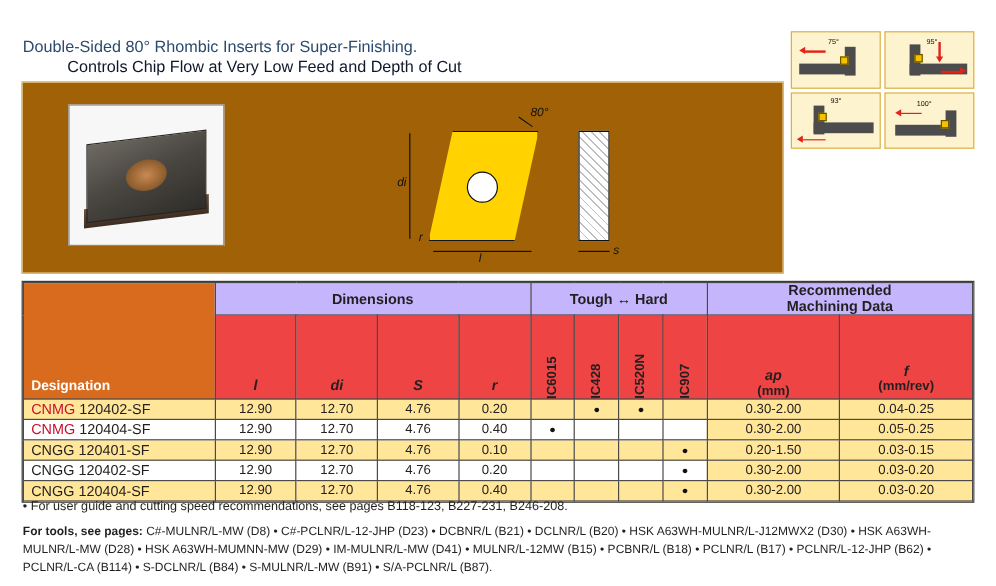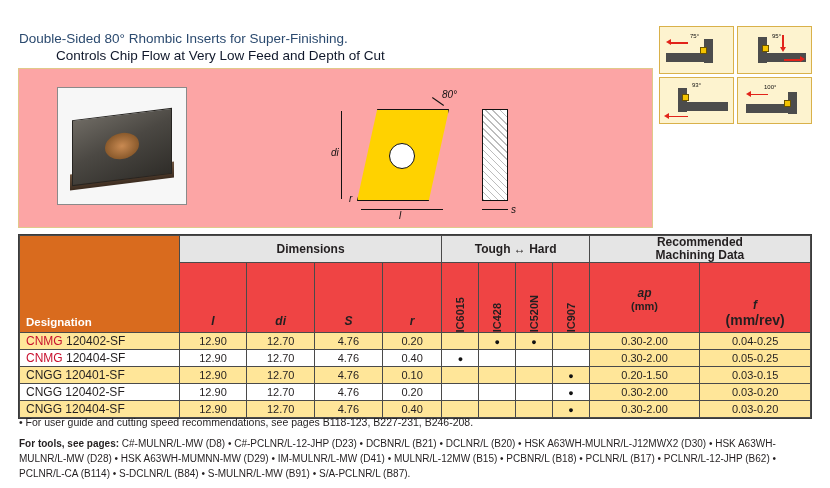--- a/index.html
+++ b/index.html
@@ -64,21 +64,21 @@
   }
   .arrowhead-d {
     position:absolute; width:0;height:0;
     border-left:3px solid transparent; border-right:3px solid transparent;
     border-top:5px solid #e2231a;
   }
 
   
   .figpanel {
     position:absolute; left:18px; top:68px; width:635px; height:160px;
-    background:#fca5a5; border:1px solid #e0c98a;
+    background:#a16207; border:1px solid #e0c98a;
   }
   .photo {
     position:absolute; left:38px; top:18px; width:130px; height:118px;
     background:#f7f7f7; border:1px solid #8a8a8a;
   }
   .photo .insert {
     position:absolute; left:14px; top:26px; width:100px; height:66px;
     background:linear-gradient(160deg,#6e6a63 0%,#4b4843 45%,#2f2d29 100%);
     transform:skewY(-7deg);
     border:1px solid #262421;
@@ -126,21 +126,21 @@
     border-collapse:collapse;
     font-size:11px;
   }
   table { border-collapse:collapse; width:100%; }
   th, td { border:1px solid #4a4a4a; padding:0; }
   .hdr-desig {
     background:#d96b1e; color:#ffffff; font-weight:bold; font-size:11.5px;
     vertical-align:bottom; text-align:left; padding:0 0 4px 6px; height:1px;
   }
   .hdr-main {
-    background:#e5e5e5; text-align:center; font-weight:bold; font-size:12px;
+    background:#c4b5fd; text-align:center; font-weight:bold; font-size:12px;
     height:22px;
   }
   .vert {
     writing-mode:vertical-rl; transform:rotate(180deg);
     font-weight:bold; font-size:11px; white-space:nowrap;
     margin:0 auto;
   }
   .gradecell { background:#ef4444; text-align:center; vertical-align:bottom; height:70px; }
   .rowname {
     font-weight:normal; font-size:12px; padding-left:6px; height:17px;
@@ -295,25 +295,25 @@
             <div class="vert">IC520N</div>
           </td>
           <td class="gradecell" rowspan="2">
             <div class="vert">IC907</div>
           </td>
 
           <td class="gradecell" rowspan="2">
             <div style="text-align:center; font-weight:bold; font-size:12px;">
               <span style="font-style:italic;">ap</span>
             </div>
-            <div style="text-align:center; font-weight:bold; font-size:11px; padding-bottom:20px;">(mm)</div>
+            <div style="text-align:center; font-weight:bold; font-size:11px; padding-bottom:0;">(mm)</div>
           </td>
           <td class="gradecell" rowspan="2">
             <div style="text-align:center; font-weight:bold; font-style:italic; font-size:12px;">f</div>
-            <div style="text-align:center; font-weight:bold; font-size:14px; padding-bottom:4px;">(mm/rev)</div>
+            <div style="text-align:center; font-weight:bold; font-size:11px; padding-bottom:4px;">(mm/rev)</div>
           </td>
         </tr>
         <tr></tr>
       </thead>
       <tbody>
 
         <tr>
           <td class="rowname yel"><span class="red">CNMG</span><span> 120402-SF</span></td>
           <td class="num yel">12.90</td>
           <td class="num yel">12.70</td>

